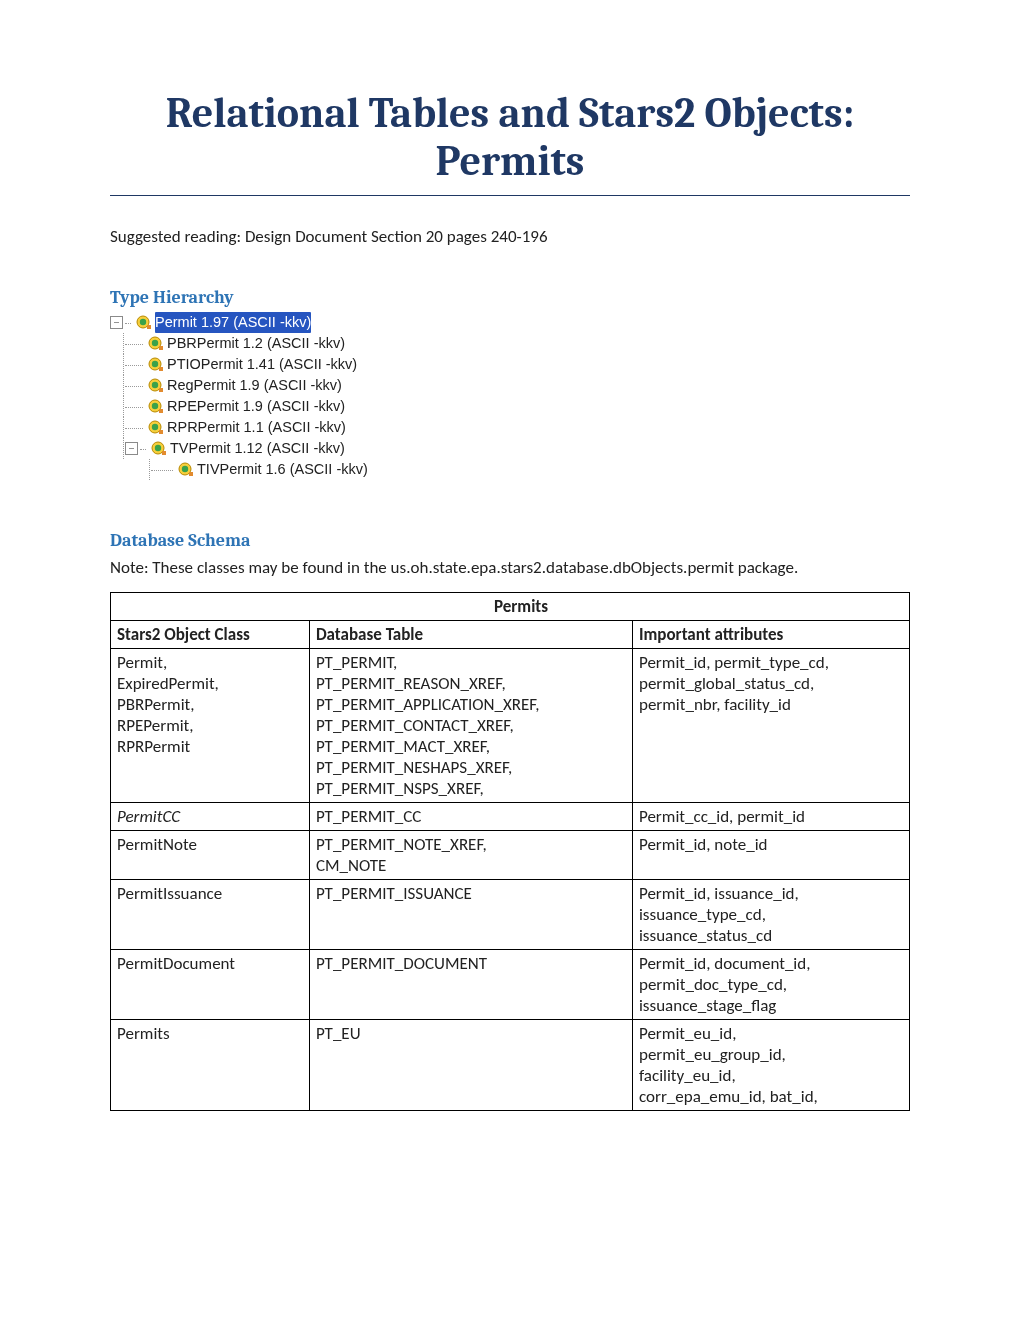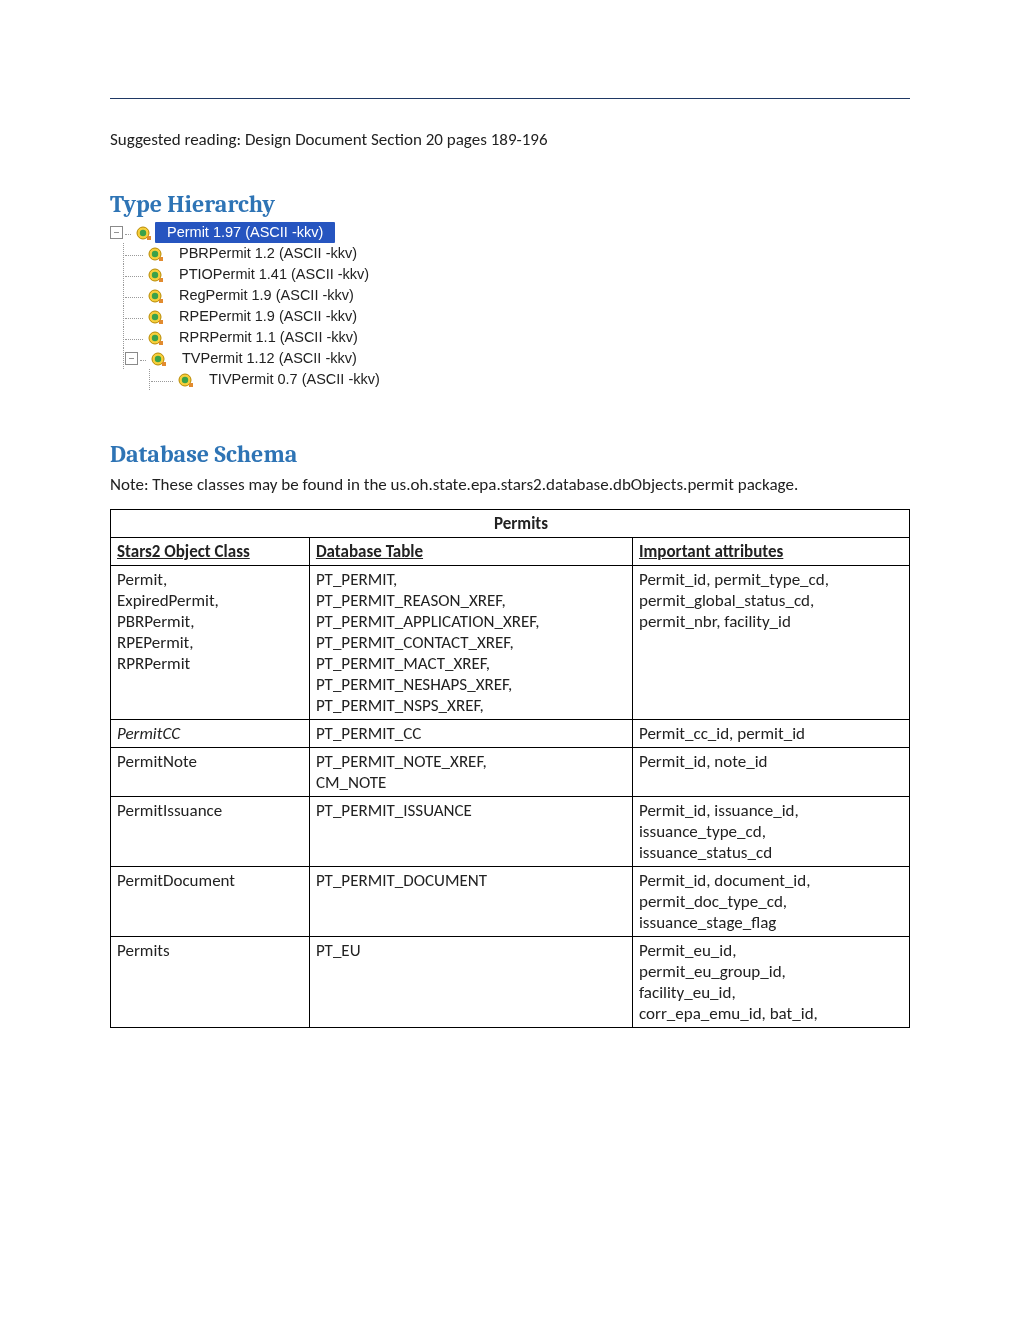--- a/index.html
+++ b/index.html
@@ -26,21 +26,21 @@
     border: 0;
     border-top: 1.5px solid #1f3864;
     margin: 8px 0 30px 0;
   }
   .body-text {
     font-size: 17px;
     margin: 6px 0;
   }
   .section-heading {
     font-family: Cambria, Georgia, serif;
-    font-size: 24px;
+    font-size: 18px;
     font-weight: 700;
     color: #2e74b5;
     margin: 50px 0 4px 0;
   }
   .section-heading.tight { margin-top: 40px; }
 
   
   .tree {
     font-family: "Segoe UI", Arial, sans-serif;
     font-size: 14.5px;
@@ -75,21 +75,21 @@
     width:16px; height:16px; display:inline-flex; align-items:center; justify-content:center;
     margin: 0 4px 0 4px; flex-shrink:0;
   }
   .node-icon svg { display:block; }
   .sel {
     background: #2655c0;
     color: #fff;
     padding: 0 3px;
     border-radius: 1px;
   }
-  .node-label { padding: 0 12px; }
+  .node-label { padding: 0 0; }
 
   
   table.permits {
     border-collapse: collapse;
     width: 100%;
     margin-top: 14px;
     font-size: 17px;
   }
   table.permits th, table.permits td {
     border: 1px solid #000;
@@ -97,31 +97,31 @@
     vertical-align: top;
     text-align: left;
   }
   table.permits .caption-row th {
     text-align: center;
     font-weight: 700;
     padding-left: 28px;
   }
   table.permits thead .header-row th {
     font-weight: 700;
-    text-decoration: underline;
   }
 </style>
 </head>
 <body>
 
 <div class="page">
 
+  <h1 class="title">Relational Tables and Stars2 Objects: Permits</h1>
   <hr class="title-rule">
 
-  <p class="body-text">Suggested reading:  Design Document Section 20 pages 189-196</p>
+  <p class="body-text">Suggested reading:  Design Document Section 20 pages 240-196</p>
 
   <h2 class="section-heading tight">Type Hierarchy</h2>
 
   <div class="tree">
 
     <div class="tree-row">
       <span class="toggle">–</span>
       <span class="dots-h" style="width:6px"></span>
       <span class="node-icon">
         <svg width="16" height="16">
@@ -219,21 +219,21 @@
           <span class="vspacer"></span>
           <span class="dots-v"></span>
           <span class="dots-h" style="width:22px"></span>
           <span class="node-icon">
             <svg width="16" height="16">
               <circle cx="8" cy="8" r="6" fill="#f7cf3b" stroke="#b88900"></circle>
               <circle cx="8" cy="8" r="3.2" fill="#3aa24a"></circle>
               <rect x="12" y="11" width="4" height="4" fill="#e28b2f"></rect>
             </svg>
           </span>
-          <span class="node-label">TIVPermit 0.7 (ASCII -kkv)</span>
+          <span class="node-label">TIVPermit 1.6 (ASCII -kkv)</span>
         </div>
       </div>
 
   </div>
 
   <h2 class="section-heading">Database Schema</h2>
   <p class="body-text">Note: These classes may be found in the us.oh.state.epa.stars2.database.dbObjects.permit package.</p>
 
   <table class="permits">
     <thead>

